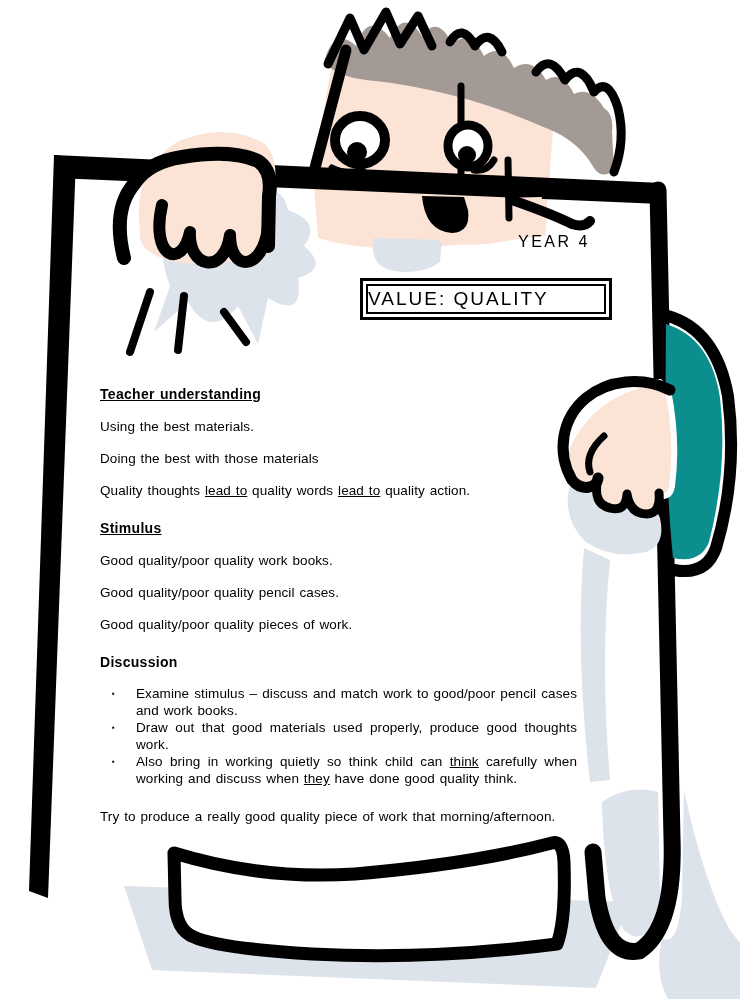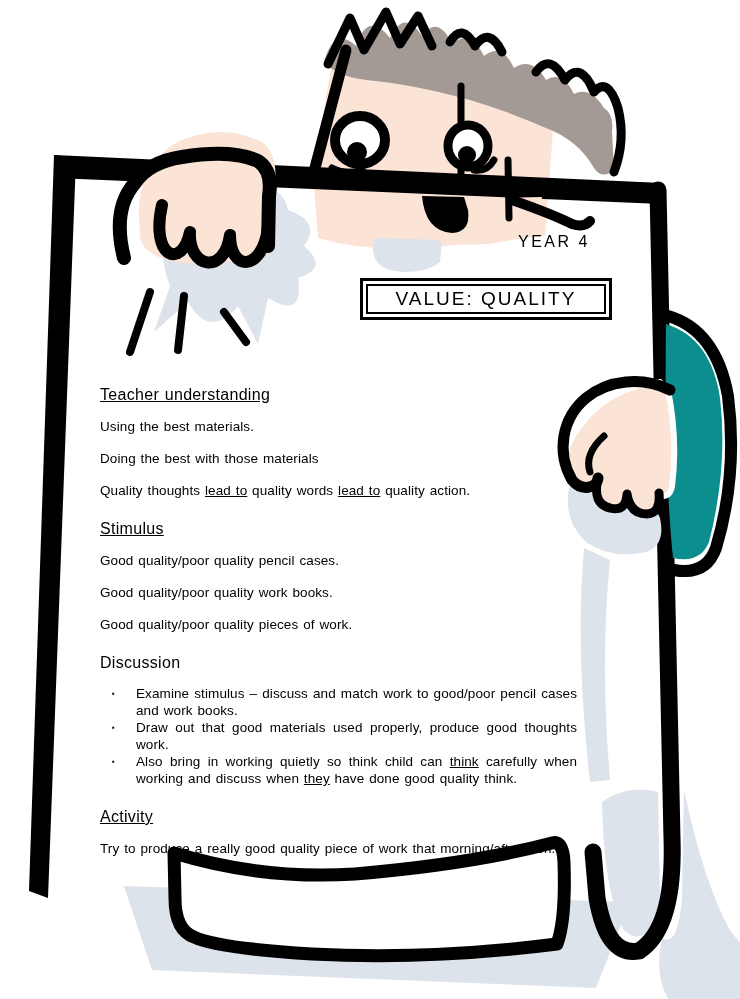--- a/index.html
+++ b/index.html
@@ -19,28 +19,28 @@
   
   .year {
     position:absolute; left:506px; top:233px;
     font-size:16px; letter-spacing:2.5px; font-weight:400;
   }
   .titlebox {
     position:absolute; left:348px; top:278px; width:246px;
     border:3px solid #000; background:#fff;
   }
   .titlebox-inner {
-    border:2px solid #000; margin:3px; text-align:center;
+    border:2px solid #000; margin:3px; text-align:left;
     font-size:19px; letter-spacing:2px; line-height:26px; font-weight:400;
   }
   .content {
     position:absolute; left:88px; top:386px; width:477px;
     font-size:13.5px; line-height:17px; letter-spacing:0.1px; word-spacing:1px;
   }
-  .h { font-size:16px; font-weight:normal; margin:0 0 14px 0; letter-spacing:0.3px; }
+  .h { font-size:14px; font-weight:bold; margin:0 0 14px 0; letter-spacing:0.3px; }
   .u { text-decoration:underline; }
   p.body { margin:0 0 21px 0; }
   .line { display:block;margin-top:15px; }
   .bullets { margin:0 0 21px 0; }
   .bullet { display:flex; }
   .marker { width:36px; padding-left:12px; box-sizing:border-box; font-size:8px; line-height:17px; }
   .btxt { flex:1; text-align:justify; }
   .nowrap { white-space:nowrap; }
 </style>
 </head>
@@ -126,42 +126,39 @@
     <p class="body">
       <span class="line">Using the best materials.</span>
       <span class="line">Doing the best with those materials</span>
       <span class="line"><span>Quality thoughts </span><span class="u">lead to</span><span> quality words </span><span class="u">lead to</span><span> quality action.</span></span>
     </p>
 
     <div class="h">
       <span class="u">Stimulus</span>
     </div>
     <p class="body">
+      <span class="line">Good quality/poor quality work books.</span>
       <span class="line">Good quality/poor quality pencil cases.</span>
-      <span class="line">Good quality/poor quality work books.</span>
       <span class="line">Good quality/poor quality pieces of work.</span>
     </p>
 
     <div class="h">Discussion</div>
     <div class="bullets">
       <div class="bullet">
         <span class="marker">▪</span>
         <span class="btxt">Examine stimulus – discuss and match work to good/poor pencil cases and work books.</span>
       </div>
       <div class="bullet">
         <span class="marker">▪</span>
         <span class="btxt">Draw out that good materials used properly, produce good thoughts work.</span>
       </div>
       <div class="bullet">
         <span class="marker">▪</span>
         <span class="btxt"><span>Also bring in working quietly so think child can </span><span class="u">think</span><span> carefully when working and discuss when </span><span class="u">they</span><span> have done good quality think.</span></span>
       </div>
     </div>
 
-    <div class="h">
-      <span class="u">Activity</span>
-    </div>
     <p class="body nowrap">
       <span class="line">Try to produce a really good quality piece of work that morning/afternoon.</span>
     </p>
 
   </div>
 </div>
 
 </body></html>

